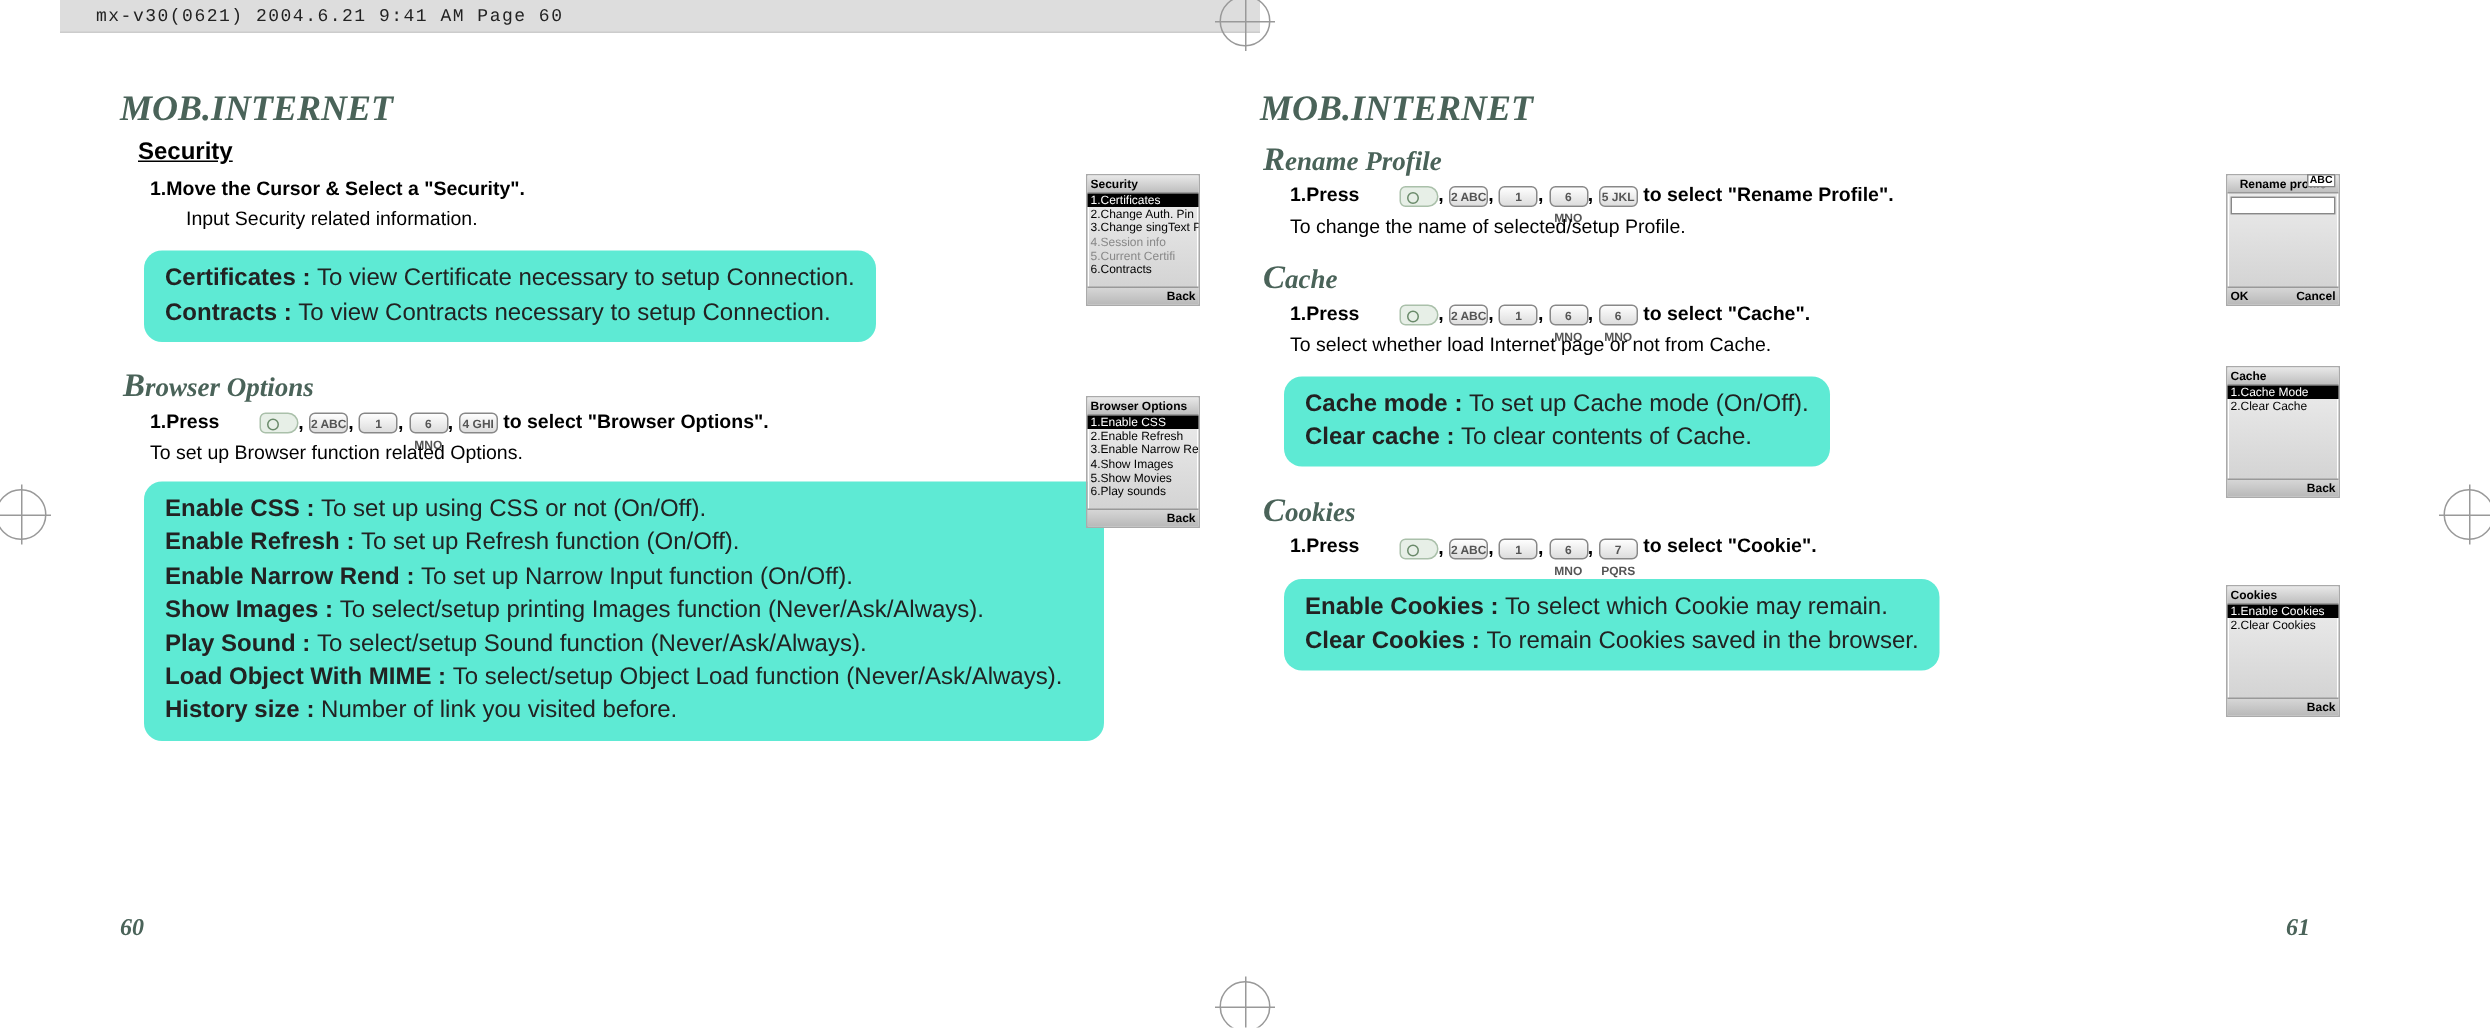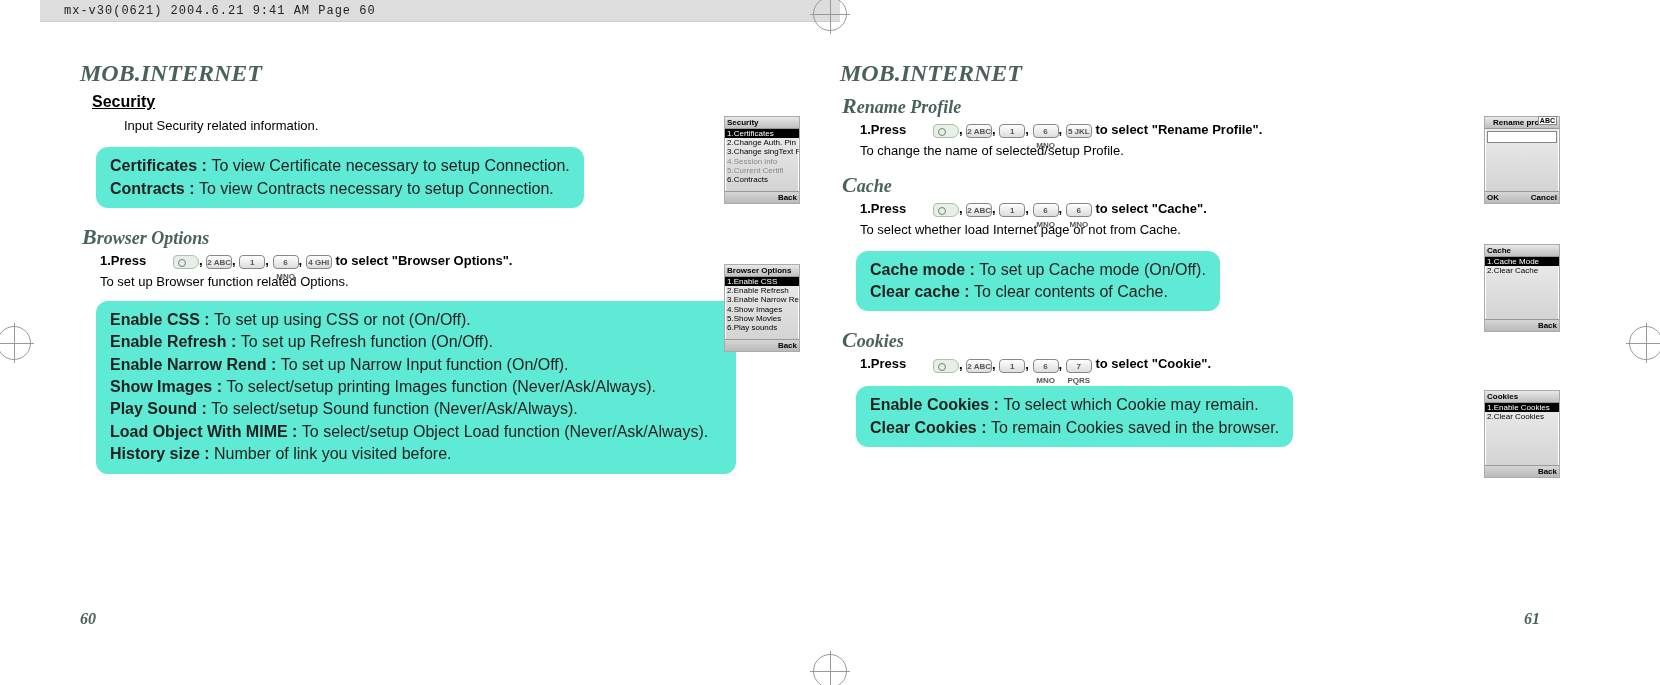--- a/index.html
+++ b/index.html
@@ -211,20 +211,21 @@
 <div class="crop-right">
   <div class="crop-circle"></div>
     <div class="crop-cross-v"></div>
     <div class="crop-cross-h"></div>
 </div>
 
 <div class="page page-left">
   <div class="section-title">MOB.INTERNET</div>
 
   <div class="underline-head">Security</div>
+  <div class="body-line body-line-bold">1.Move the Cursor &amp; Select a "Security".</div>
   <div class="body-line indent">Input Security related information.</div>
 
   <div class="note-box">
     <span class="lbl">Certificates : </span><span>To view Certificate necessary to setup Connection.</span><br>
     <span class="lbl">Contracts : </span><span>To view Contracts necessary to setup Connection.</span>
   </div>
 
   <div class="subheading">
     <span class="first">B</span><span>rowser Options</span>
   </div>

